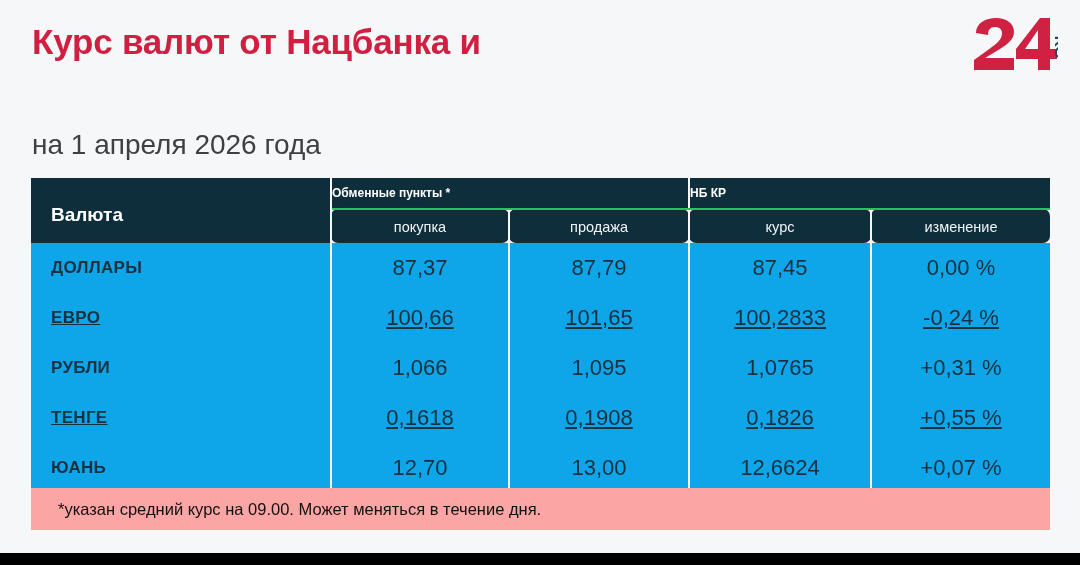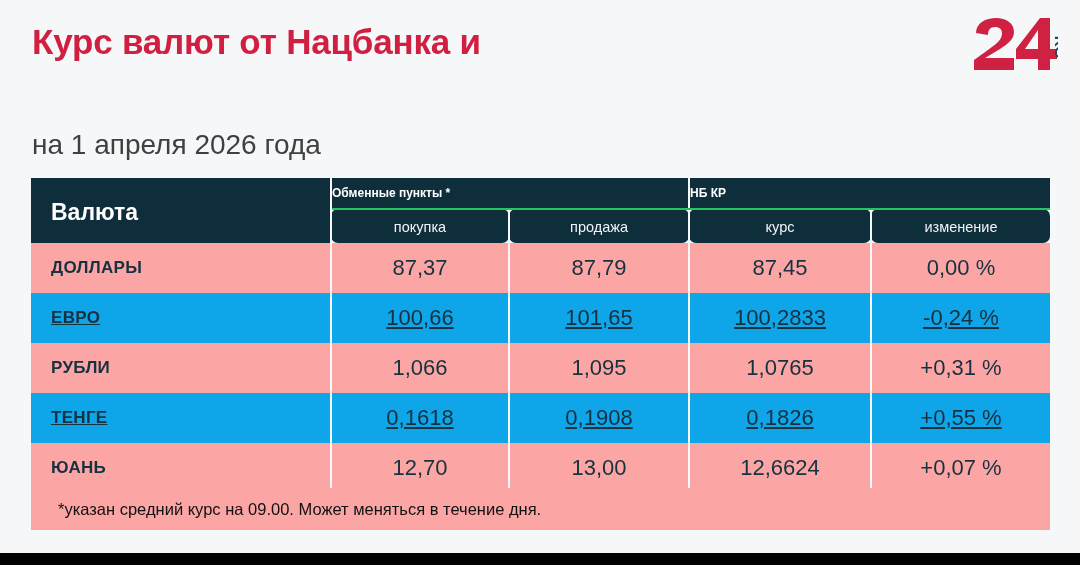--- a/index.html
+++ b/index.html
@@ -75,21 +75,21 @@
   table.rates col.c-chg { width: 179px; }
 
   thead th {
     background: #0f2e3b;
     color: #ffffff;
     font-weight: bold;
     padding: 0;
     margin: 0;
   }
   th.h-currency {
-    font-size: 23px;
+    font-size: 19px;
     text-align: left;
     padding-left: 20px;
     vertical-align: bottom;
     padding-bottom: 17px;
     border-right: 2px solid #f5f7f8;
   }
   th.h-group {
     font-size: 12px;
     text-align: left;
     height: 30px;
@@ -119,21 +119,21 @@
   }
   tbody td.cur {
     text-align: left;
     padding-left: 20px;
     font-size: 17px;
     font-weight: bold;
     letter-spacing: 0.3px;
     border-left: none;
     border-right: 2px solid #f5f7f8;
   }
-  tbody tr.odd td { background: #fca5a5; }
+  tbody tr.odd td { background: #0ea5e9; }
   tbody tr.even td { background: #0ea5e9; text-decoration: underline; }
 
   .note-row {
     position: absolute;
     left: 31px;
     top: 488px;
     width: 1019px;
     height: 42px;
     background: #fca5a5;
     display: flex;

